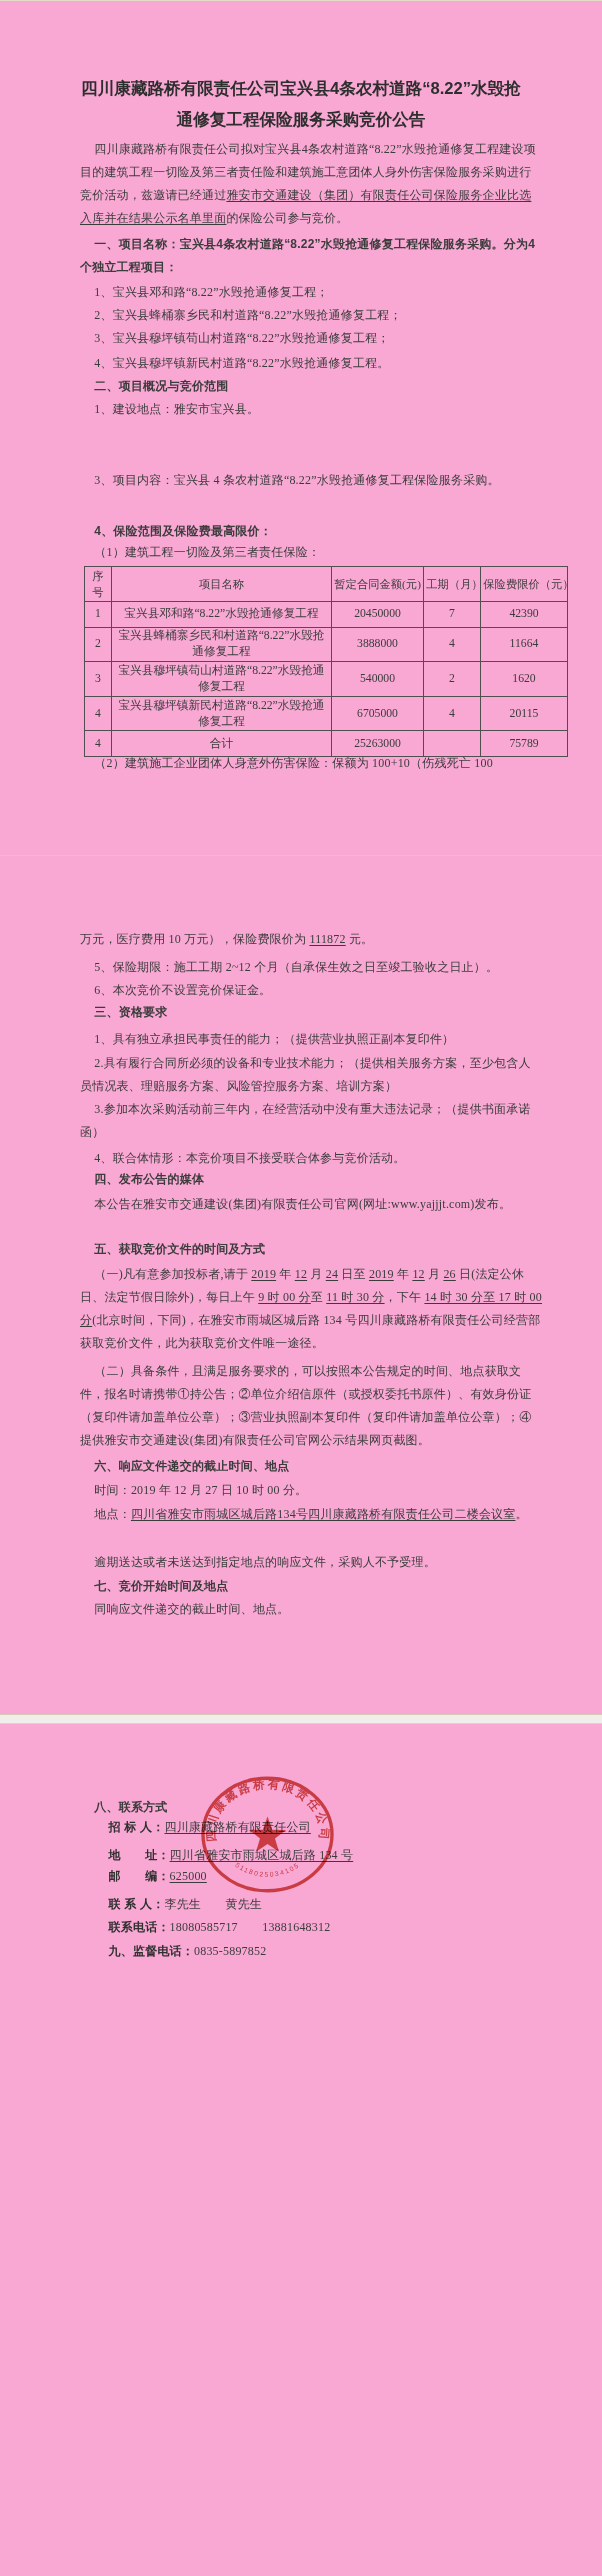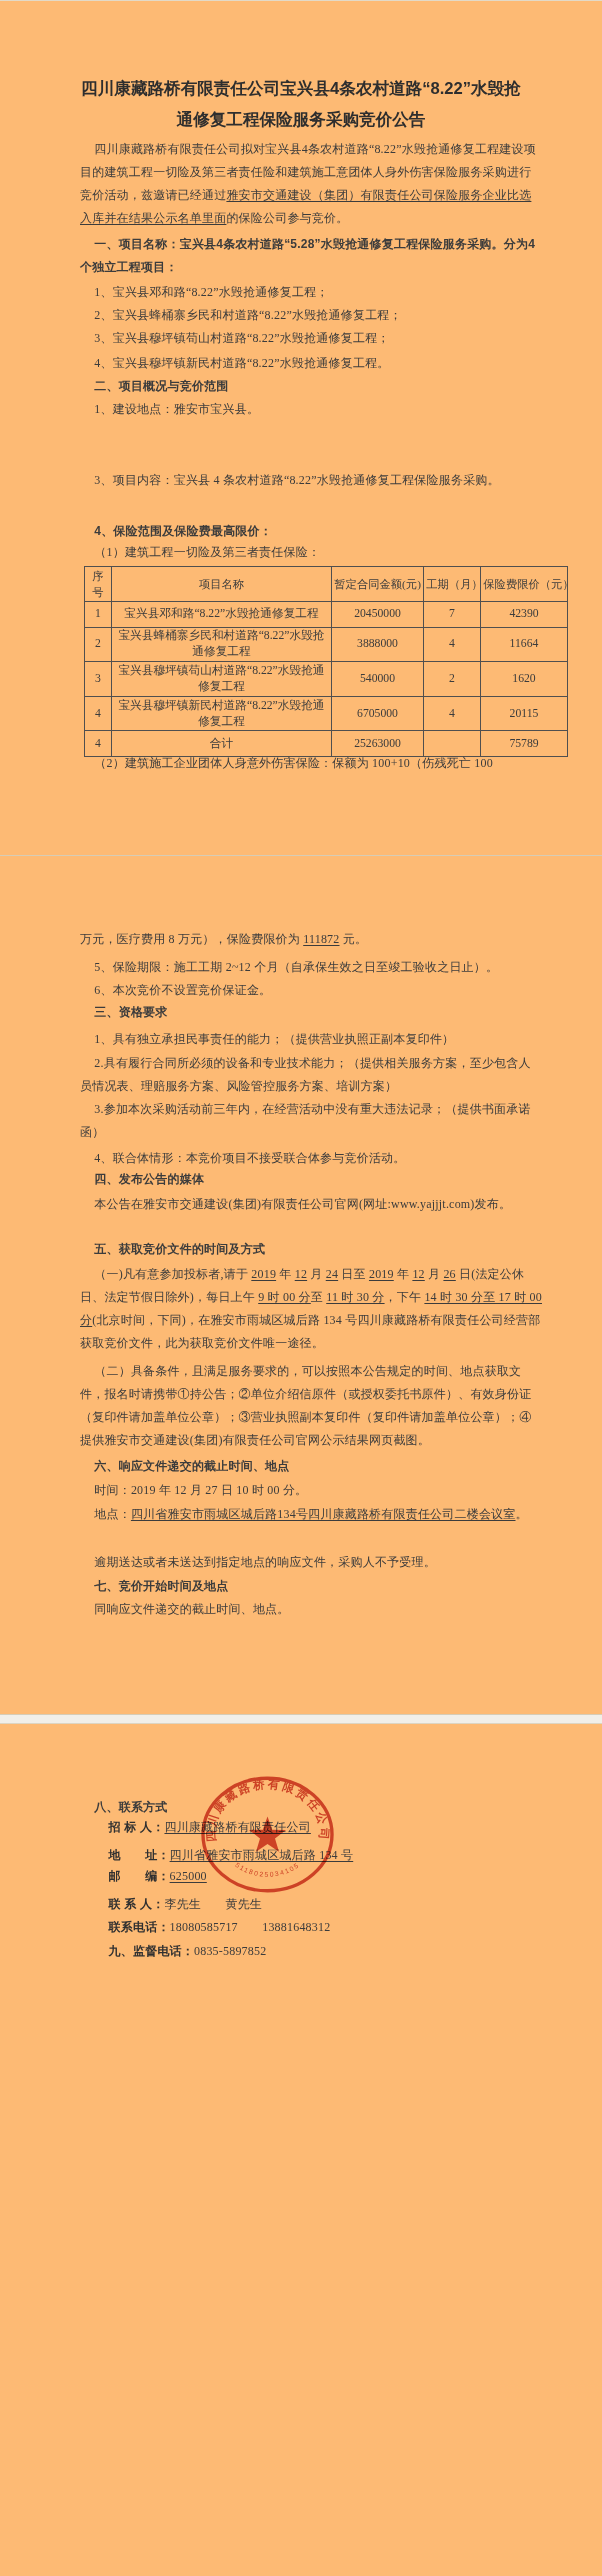--- a/index.html
+++ b/index.html
@@ -1,18 +1,18 @@
 <!DOCTYPE html>
 <html style="font-size:12px"><head>
 <meta charset="utf-8">
 <style>
   html,body{margin:0;padding:0;}
   body{background:#eceae5;font-family:"Liberation Serif","DejaVu Serif",serif;}
   #doc{position:relative;width:602px;margin:0 auto;background:#f1efe9;}
-  .page{position:relative;width:602px;background:#fdba74;box-sizing:border-box;overflow:hidden;}
+  .page{position:relative;width:602px;background:#f9a8d4;box-sizing:border-box;overflow:hidden;}
   #page1{height:856px;border-top:1.5px solid #e3dac7;border-bottom:0.8px solid #d6ccb6;}
   #page2{height:859px;border-bottom:0.8px solid #d6ccb6;}
   #gap23{height:7.5px;background:#f1efe9;}
   #page3{height:853px;border-top:0.8px solid #ddd5c2;}
   .page p{position:absolute;left:80px;width:462px;margin:0;font-size:12px;line-height:23px;
           color:#3c3c3c;text-indent:14.3px;letter-spacing:0.2px;}
   .noind{text-indent:0 !important;}
   .bold{font-weight:bold;font-family:"Liberation Sans","DejaVu Sans",sans-serif;color:#303030;}
   u{text-underline-offset:2.3px;text-decoration-thickness:0.8px;}
   .t{position:absolute;top:72px;left:75px;width:452px;margin:0;text-align:center;
@@ -35,21 +35,21 @@
 </head>
 <body>
 
 <div id="doc">
 
   <div class="page" id="page1">
     <h1 class="t">四川康藏路桥有限责任公司宝兴县4条农村道路“8.22”水毁抢通修复工程保险服务采购竞价公告</h1>
 
     <p style="top:137px"><span>四川康藏路桥有限责任公司拟对宝兴县4条农村道路“8.22”水毁抢通修复工程建设项目的建筑工程一切险及第三者责任险和建筑施工意团体人身外伤害保险服务采购进行竞价活动，兹邀请已经通过</span><u>雅安市交通建设（集团）有限责任公司保险服务企业比选入库并在结果公示名单里面</u><span>的保险公司参与竞价。</span></p>
 
-    <p class="bold" style="top:232px">一、项目名称：宝兴县4条农村道路“5.28”水毁抢通修复工程保险服务采购。分为4个独立工程项目：</p>
+    <p class="bold" style="top:232px">一、项目名称：宝兴县4条农村道路“8.22”水毁抢通修复工程保险服务采购。分为4个独立工程项目：</p>
 
     <p style="top:280px">1、宝兴县邓和路“8.22”水毁抢通修复工程；</p>
     <p style="top:303px">2、宝兴县蜂桶寨乡民和村道路“8.22”水毁抢通修复工程；</p>
     <p style="top:326px">3、宝兴县穆坪镇苟山村道路“8.22”水毁抢通修复工程；</p>
     <p style="top:351px">4、宝兴县穆坪镇新民村道路“8.22”水毁抢通修复工程。</p>
 
     <p class="bold" style="top:374px">二、项目概况与竞价范围</p>
     <p style="top:397px">1、建设地点：雅安市宝兴县。</p>
 
 
@@ -108,21 +108,21 @@
         <td></td>
         <td>75789</td>
       </tr>
     </tbody>
       </table>
 
     <p style="top:751px">（2）建筑施工企业团体人身意外伤害保险：保额为 100+10（伤残死亡 100</p>
   </div>
 
   <div class="page" id="page2">
-    <p class="noind" style="top:72px"><span>万元，医疗费用 8 万元），保险费限价为 </span><u>111872</u><span> 元。</span></p>
+    <p class="noind" style="top:72px"><span>万元，医疗费用 10 万元），保险费限价为 </span><u>111872</u><span> 元。</span></p>
 
     <p style="top:100px">5、保险期限：施工工期 2~12 个月（自承保生效之日至竣工验收之日止）。</p>
     <p style="top:123px">6、本次竞价不设置竞价保证金。</p>
 
     <p class="bold" style="top:145px">三、资格要求</p>
     <p style="top:172px">1、具有独立承担民事责任的能力；（提供营业执照正副本复印件）</p>
     <p style="top:196px">2.具有履行合同所必须的设备和专业技术能力；（提供相关服务方案，至少包含人员情况表、理赔服务方案、风险管控服务方案、培训方案）</p>
     <p style="top:242px">3.参加本次采购活动前三年内，在经营活动中没有重大违法记录；（提供书面承诺函）</p>
     <p style="top:291px">4、联合体情形：本竞价项目不接受联合体参与竞价活动。</p>
 

